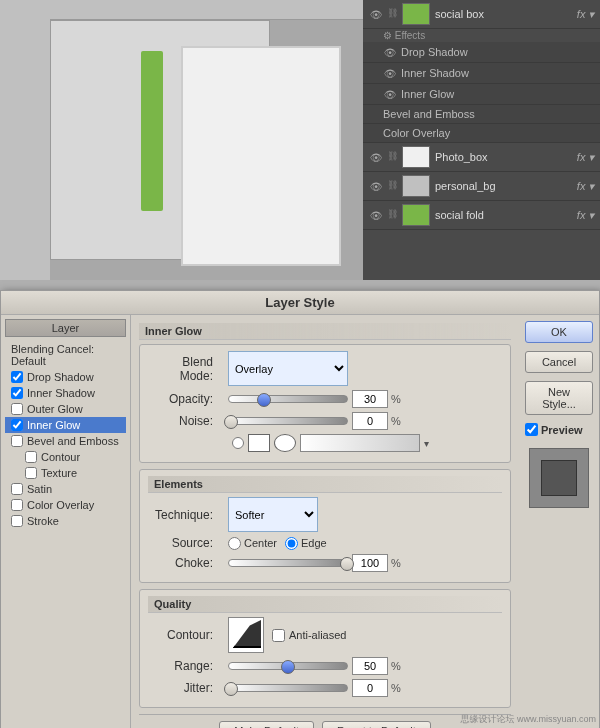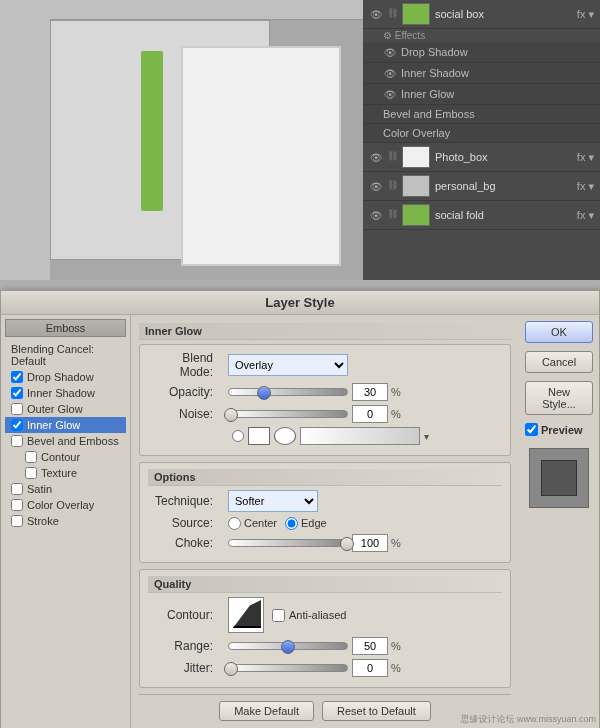--- a/index.html
+++ b/index.html
@@ -35,21 +35,21 @@
       background: #c0c0c0;
       border-bottom: 1px solid #999;
     }
 
     
     #layers-panel {
       position: absolute; top: 0; left: 363px; width: 237px; height: 280px;
       background: #4a4a4a;
     }
     .fx-badge {
-      color: #aaa; font-size: 11px; 
+      color: #aaa; font-size: 11px; font-style: italic;
     }
     .layer-row {
       display: flex; align-items: center; padding: 3px 6px;
       border-bottom: 1px solid #3a3a3a;
       background: #4a4a4a;
     }
     .layer-row.effects-section {
       background: #444; padding-left: 20px;
     }
     .eye-icon {
@@ -162,21 +162,21 @@
 
     
     .form-row {
       display: flex; align-items: center; margin-bottom: 4px;
     }
     .form-label {
       width: 65px; font-size: 12px; color: #333; text-align: right; margin-right: 15px;
     }
 
     select.styled-select {
-      height: 22px; font-size: 11px; background: #e8f0ff;
+      height: 35px; font-size: 11px; background: #e8f0ff;
       border: 1px solid #88aacc; padding: 1px 2px; cursor: pointer;
       appearance: auto; width: 120px;
     }
 
     .slider-track {
       width: 120px; height: 8px; background: linear-gradient(to right, #fff, #888);
       border: 1px solid #888; border-radius: 10px; position: relative; margin-right: 4px;
     }
     .slider-thumb {
       position: absolute; top: -3px; width: 14px; height: 14px;
@@ -345,21 +345,21 @@
   </div>
 </div>
 
 <div id="layer-style-dialog">
   <div class="dialog-titlebar">
     <span>Layer Style</span>
   </div>
   <div class="dialog-body">
 
     <div class="style-sidebar">
-      <div class="sidebar-title">Emboss</div>
+      <div class="sidebar-title">Layer</div>
       <div class="style-item">
         <span>Blending Cancel: Default</span>
       </div>
       <div class="style-item">
         <input type="checkbox" checked="" style="">
         <span>Drop Shadow</span>
       </div>
       <div class="style-item">
         <input type="checkbox" checked="" style="">
         <span>Inner Shadow</span>
@@ -434,21 +434,21 @@
           <span class="form-label"></span>
           <input type="radio" class="radio-btn" name="glow-type" style="">
           <div class="color-swatch"></div>
           <div class="circle-btn"></div>
           <div class="gradient-preview"></div>
           <span style="font-size:10px;color:#555;cursor:pointer;">▾</span>
         </div>
       </div>
 
       <div class="section-box">
-        <div class="section-header">Options</div>
+        <div class="section-header">Elements</div>
 
         <div class="form-row">
           <span class="form-label">Technique:</span>
           <select class="styled-select" style="width:90px">
             <option>Softer</option>
             <option>Precise</option>
           </select>
         </div>
 
         <div class="form-row">

